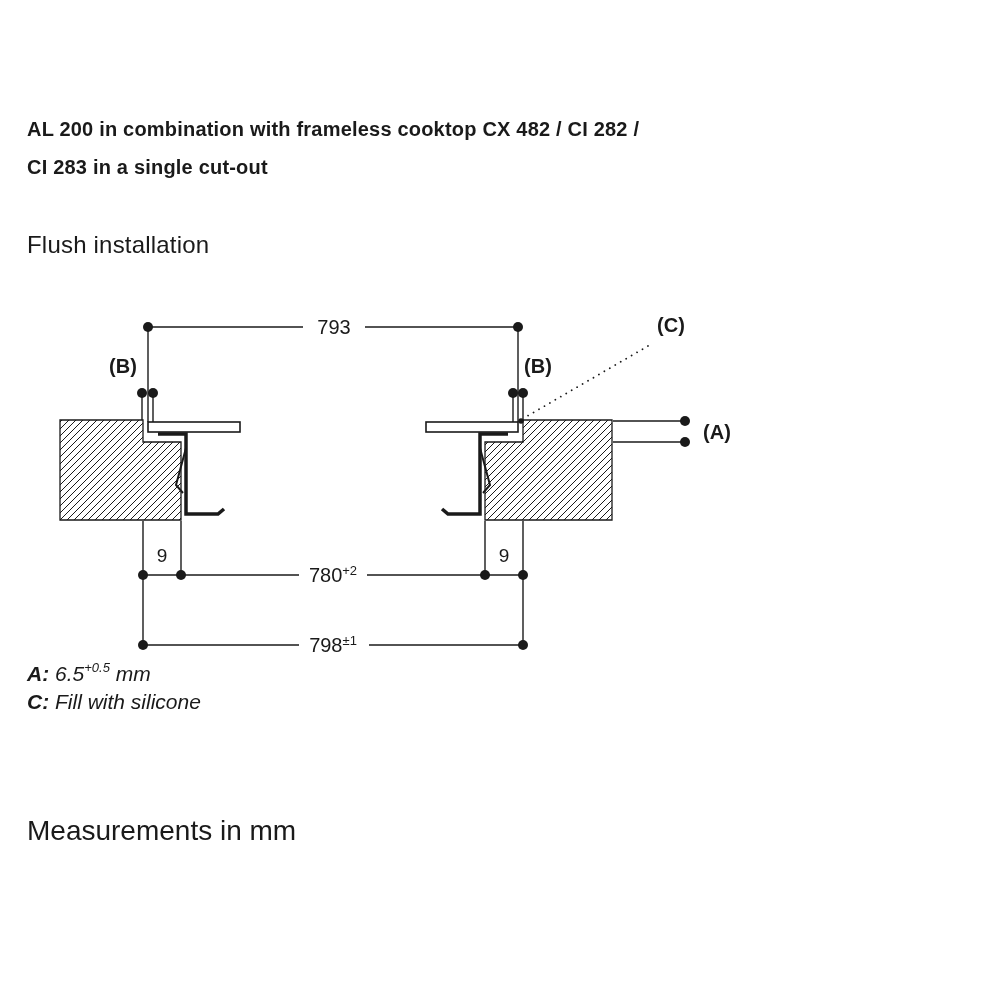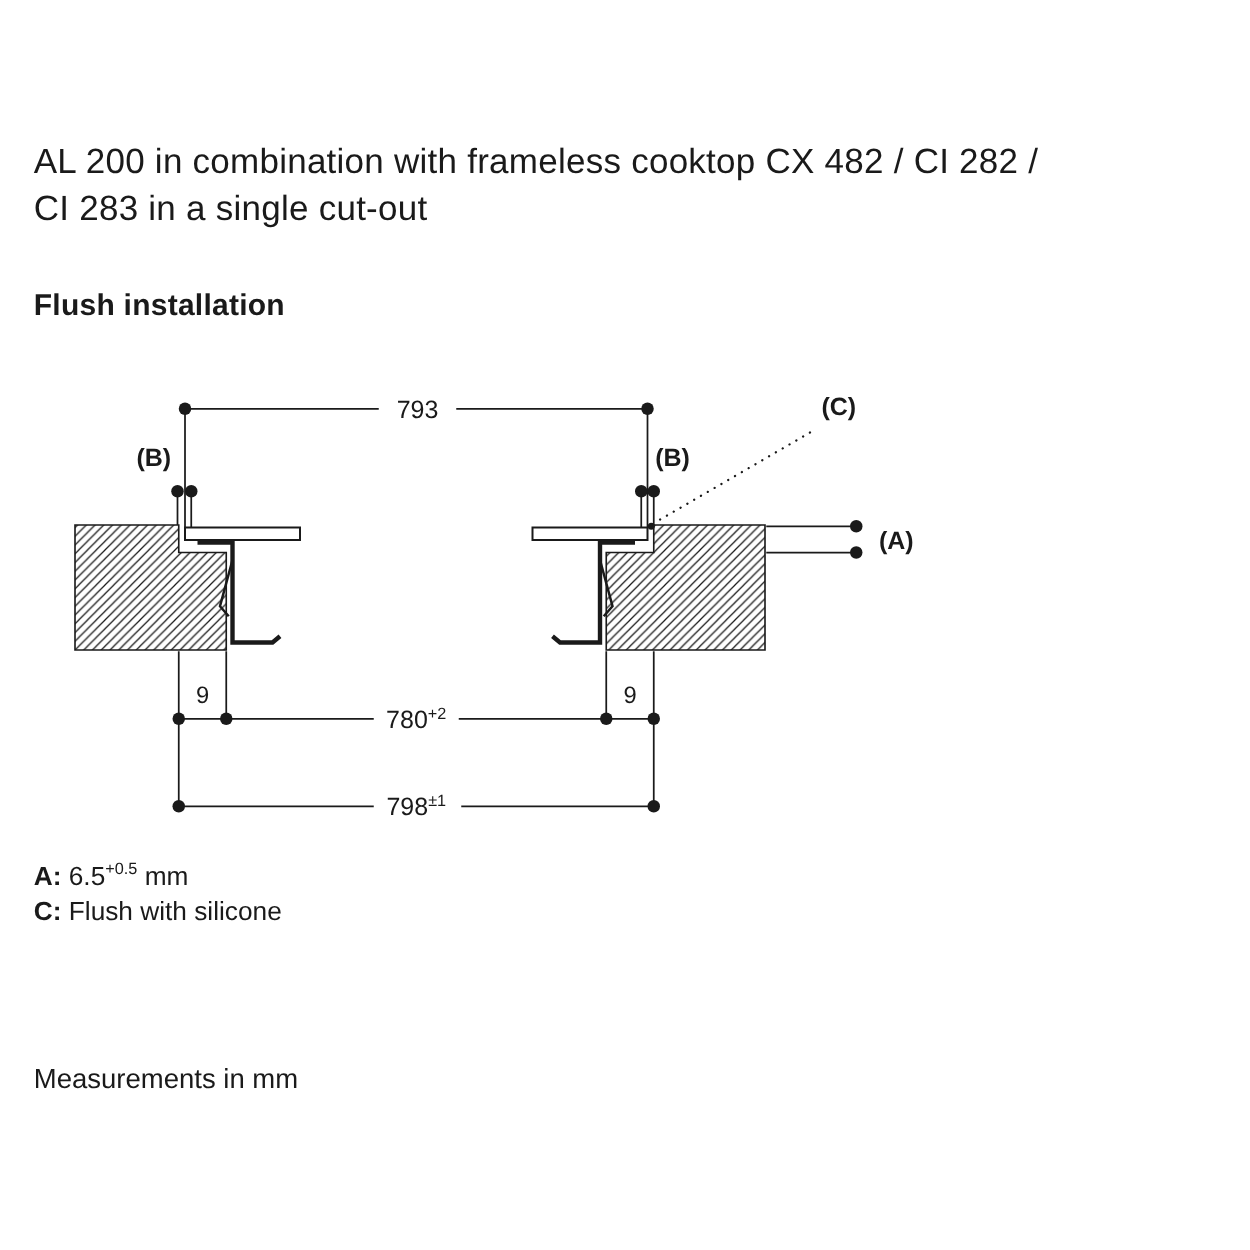--- a/index.html
+++ b/index.html
@@ -9,32 +9,32 @@
     position: relative;
     width: 1000px;
     height: 1000px;
     background: #ffffff;
     overflow: hidden;
   }
   .title {
     position: absolute;
     left: 27px;
     top: 110px;
-    font-size: 28px;
-    font-weight: 400;
+    font-size: 20px;
+    font-weight: 700;
     line-height: 38px;
     white-space: nowrap;
     letter-spacing: 0.2px;
   }
   .subtitle {
     position: absolute;
     left: 27px;
     top: 226px;
     font-size: 24px;
-    font-weight: 700;
+    font-weight: 400;
     line-height: 38px;
     white-space: nowrap;
     letter-spacing: 0.2px;
   }
   .diagram-svg {
     position: absolute;
     left: 0;
     top: 300px;
     width: 1000px;
     height: 400px;
@@ -42,38 +42,38 @@
   .diagram-svg text {
     font-family: "Liberation Sans", "DejaVu Sans", sans-serif;
     fill: #1a1a1a;
   }
   .dim-text { font-size: 20px; }
   .dim-text-small { font-size: 19px; }
   .ref-label { font-size: 20px; font-weight: 700; }
   .legend {
     position: absolute;
     left: 27px;
-    top: 688px;
+    top: 660px;
     font-size: 21px;
     line-height: 28px;
+    font-style: italic;
   }
   .legend .key { font-weight: 700; }
   .legend sup {
     font-size: 13px;
     position: relative;
     top: -1px;
     vertical-align: super;
     line-height: 0;
   }
   .footer-note {
     position: absolute;
     left: 27px;
     top: 815px;
-    font-size: 22px;
-    margin-top: 35px;
+    font-size: 28px;
   }
 </style>
 </head>
 <body>
 
 <div class="page">
 
   <div class="title">
     <span>AL 200 in combination with frameless cooktop CX 482 / CI 282 /</span><br>
     <span>CI 283 in a single cut-out</span>
@@ -175,19 +175,19 @@
     </g>
   </svg>
 
   <div class="legend">
     <div>
       <span class="key">A:</span>
       <span>6.5</span><sup>+0.5</sup><span> mm</span>
     </div>
     <div>
       <span class="key">C:</span>
-      <span>Flush with silicone</span><sup></sup><span></span>
+      <span>Fill with silicone</span><sup></sup><span></span>
     </div>
   </div>
 
   <div class="footer-note">Measurements in mm</div>
 
 </div>
 
 </body></html>

